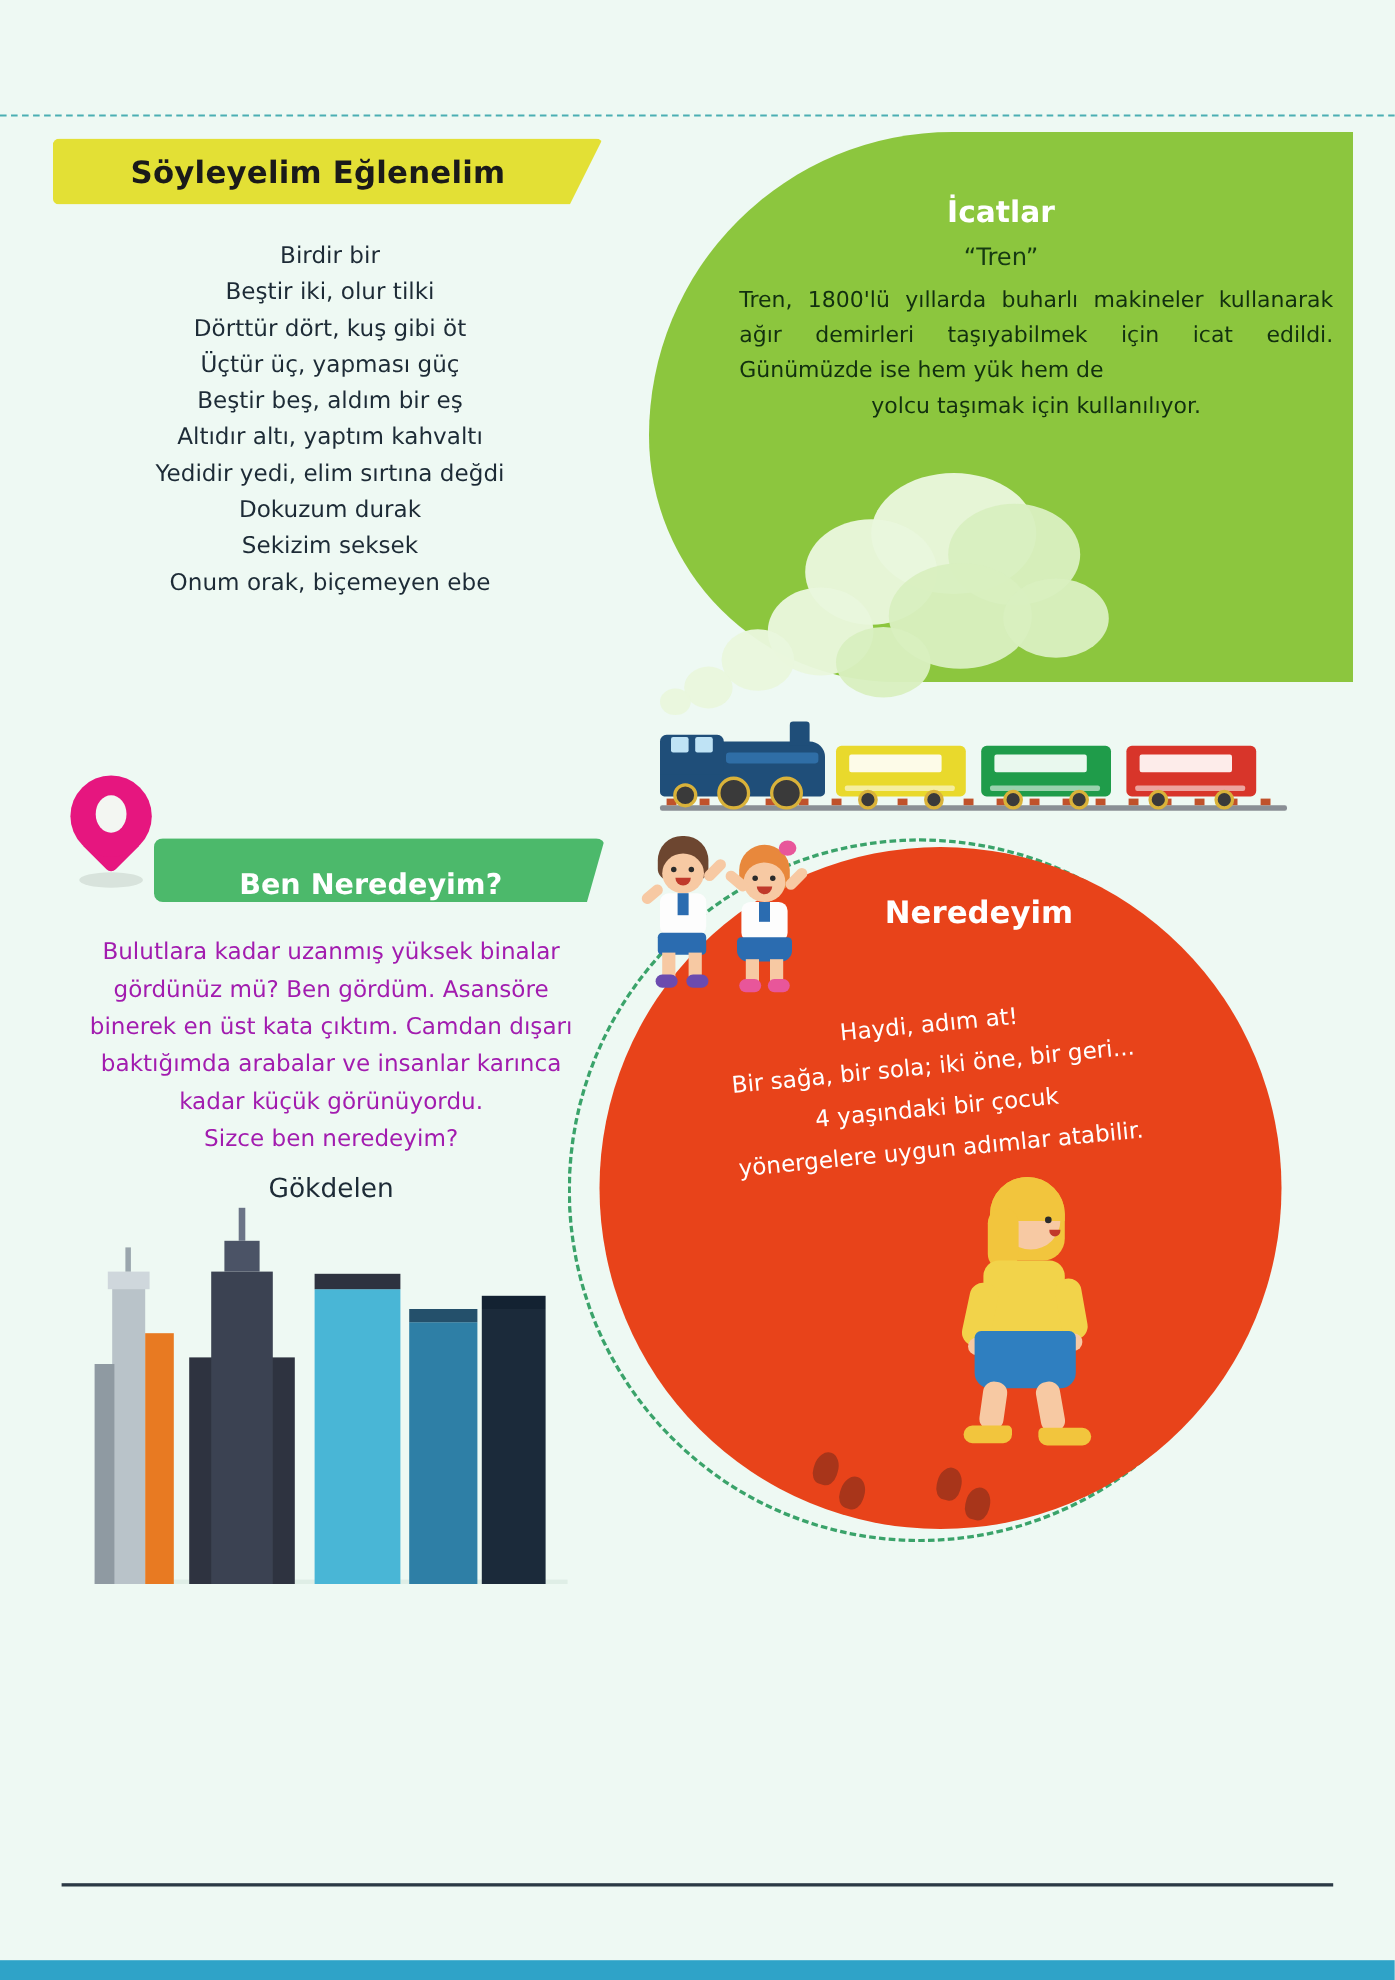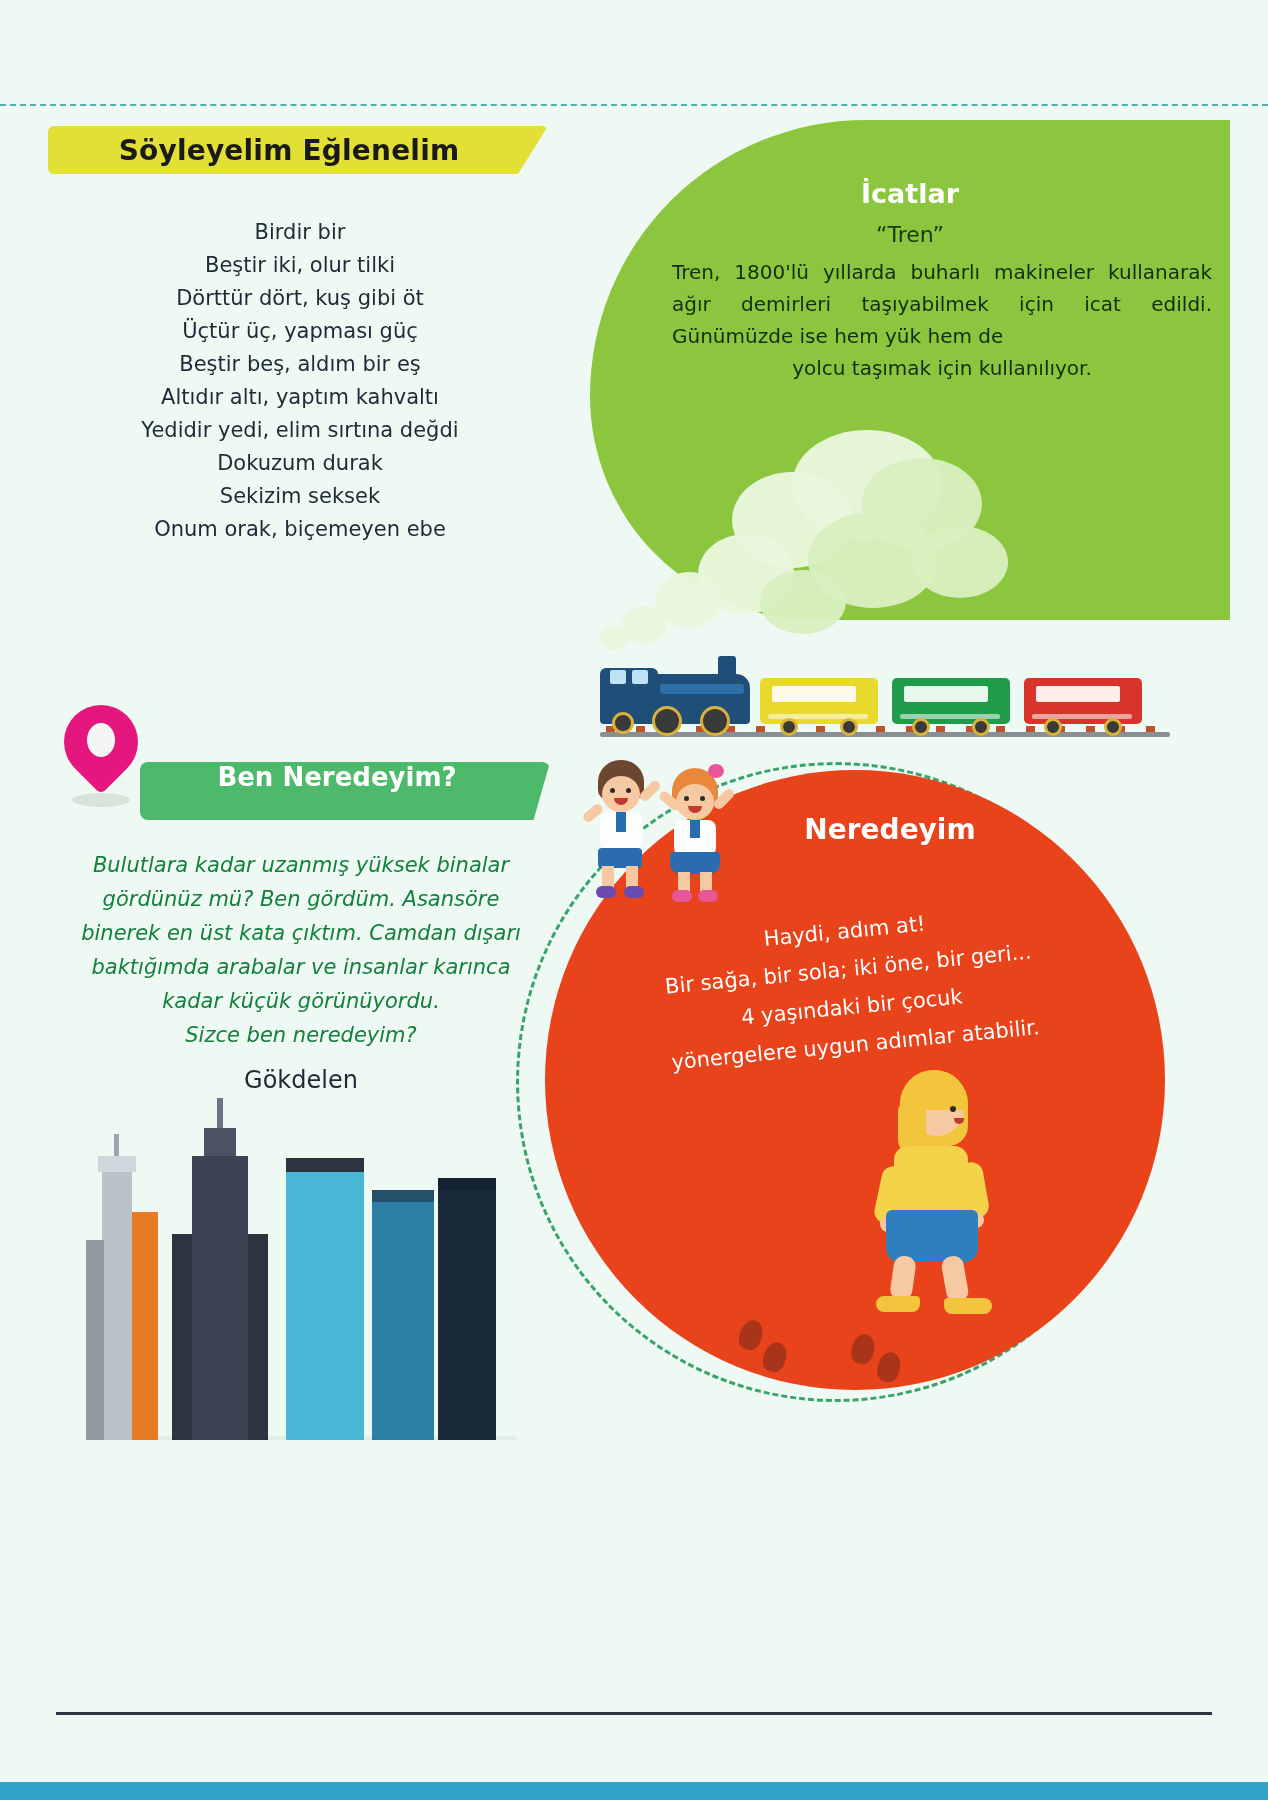--- a/index.html
+++ b/index.html
@@ -18,21 +18,21 @@
 
   
   .top-dash {
     position: absolute; left: 0; top: 104px; width: 1268px; height: 0;
     border-top: 2px dashed #2fa3a8;
     opacity: .85;
   }
 
   
   .banner-yellow {
-    position: absolute; left: 48px; top: 126px; width: 500px; height: 48px;
+    position: absolute; left: 48px; top: 126px; width: 500px; height: 60px;
     background: #e3e035;
     border-radius: 6px 6px 6px 6px;
     clip-path: polygon(0 0, 100% 0, 94% 100%, 0 100%);
     display: flex; align-items: center; justify-content: center;
   }
   .banner-yellow span {
     font-family: "DejaVu Sans", sans-serif;
     font-weight: 700; font-size: 28px; color: #1a1a1a; letter-spacing: .2px;
     padding-right: 18px;
   }
@@ -102,27 +102,27 @@
     transform: rotate(45deg); border-radius: 0 0 6px 0;
   }
   .pin-dot { position:absolute; left:23px; top:18px; width:28px; height:34px; background:#f3f6f2; border-radius:50%; }
   .pin-shadow { position:absolute; left:8px; top:88px; width:58px; height:14px; background:#d8e3dc; border-radius:50%; }
 
   .banner-green {
     position: absolute; left: 140px; top: 762px; width: 410px; height: 58px;
     background: #4cb96b;
     clip-path: polygon(0 0, 100% 0, 96% 100%, 0 100%);
     border-radius: 8px;
-    display:flex; align-items:flex-start; justify-content:center;
+    display:flex; align-items:flex-end; justify-content:center;
   }
   .banner-green span { color:#fff; font-weight:700; font-size:26px; padding-right: 16px; }
 
   .neredeyim-body {
     position:absolute; left:66px; top:848px; width:470px;
-    color:#15803d; font-size:21px; line-height:34px; text-align:center;font-style:italic;
+    color:#a21caf; font-size:21px; line-height:34px; text-align:center;
   }
   .gokdelen {
     position:absolute; left:66px; top:1066px; width:470px; text-align:center;
     color:#1d2b36; font-size:24px;
   }
 
   
   .skyline { position:absolute; left:86px; top:1130px; width:430px; height:310px; }
   .bld { position:absolute; bottom:0; }
   .skyline .base { position:absolute; bottom:0; left:0; width:430px; height:4px; background:#dfeee6; }

